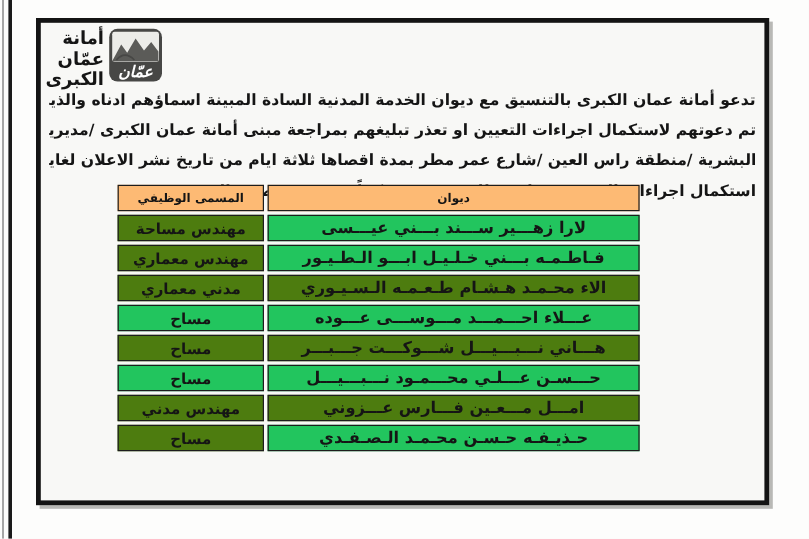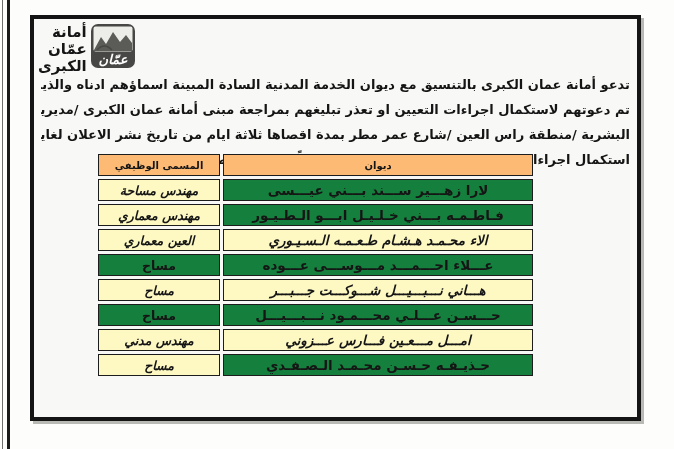--- a/index.html
+++ b/index.html
@@ -55,22 +55,22 @@
   }
   .roster td {
     border:1.5px solid #1d1d1d;
     height:22px; padding:0 6px;
     font-weight:bold; text-align:center; vertical-align:middle;
     white-space:nowrap;
   }
   .col-name { width:310px; font-size:13.5px; }
   .col-job  { width:122px; font-size:12.5px; }
   .cell-header { background:#fdba74; font-size:10px; }
-  .cell-shaded { background:#15803d; }
-  .cell-plain  { background:#fef9c3;font-style:italic; }
+  .cell-shaded { background:#22c55e; }
+  .cell-plain  { background:#4d7c0f; }
 </style>
 </head>
 <body>
 
 <div class="rule-thin"></div>
 <div class="rule-thick"></div>
 
 <div class="ad-box">
 
   <div class="logo">
@@ -105,21 +105,21 @@
     <tr>
       <td class="col-name cell-shaded">لارا زهـــير ســـند بـــني عيـــسى</td>
       <td class="col-job cell-plain">مهندس مساحة</td>
     </tr>
     <tr>
       <td class="col-name cell-shaded">فـاطـمـه بـــني خـلـيـل ابـــو الـطـيـور</td>
       <td class="col-job cell-plain">مهندس معماري</td>
     </tr>
     <tr>
       <td class="col-name cell-plain">الاء محـمـد هـشـام طـعـمـه الـسـيـوري</td>
-      <td class="col-job cell-plain">العين معماري</td>
+      <td class="col-job cell-plain">مدني معماري</td>
     </tr>
     <tr>
       <td class="col-name cell-shaded">عـــلاء احـــمـــد مـــوســـى عـــوده</td>
       <td class="col-job cell-shaded">مساح</td>
     </tr>
     <tr>
       <td class="col-name cell-plain">هـــاني نـــبـــيـــل شـــوكـــت جـــبـــر</td>
       <td class="col-job cell-plain">مساح</td>
     </tr>
     <tr>

